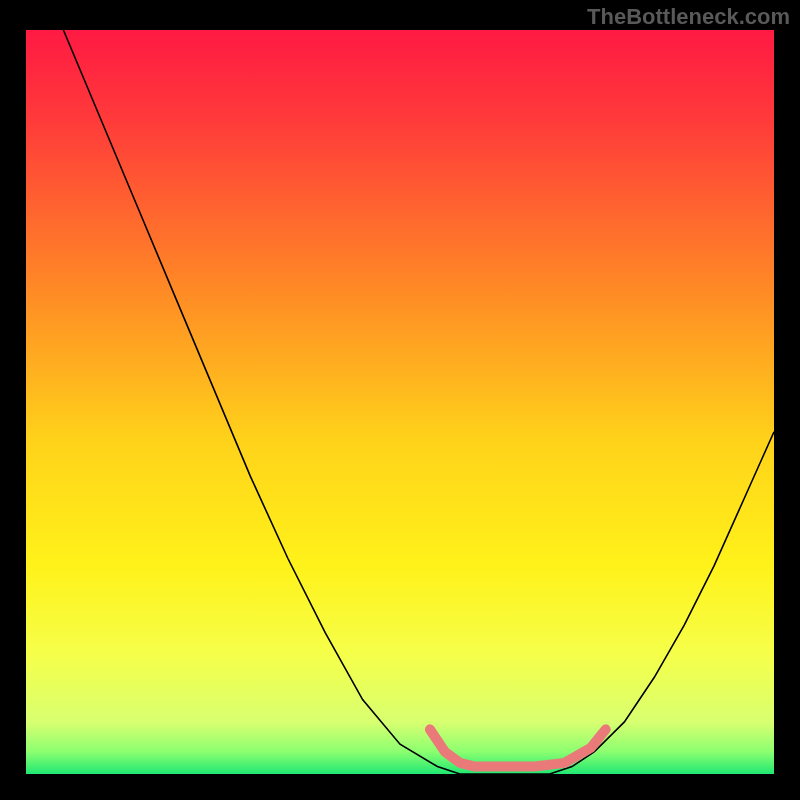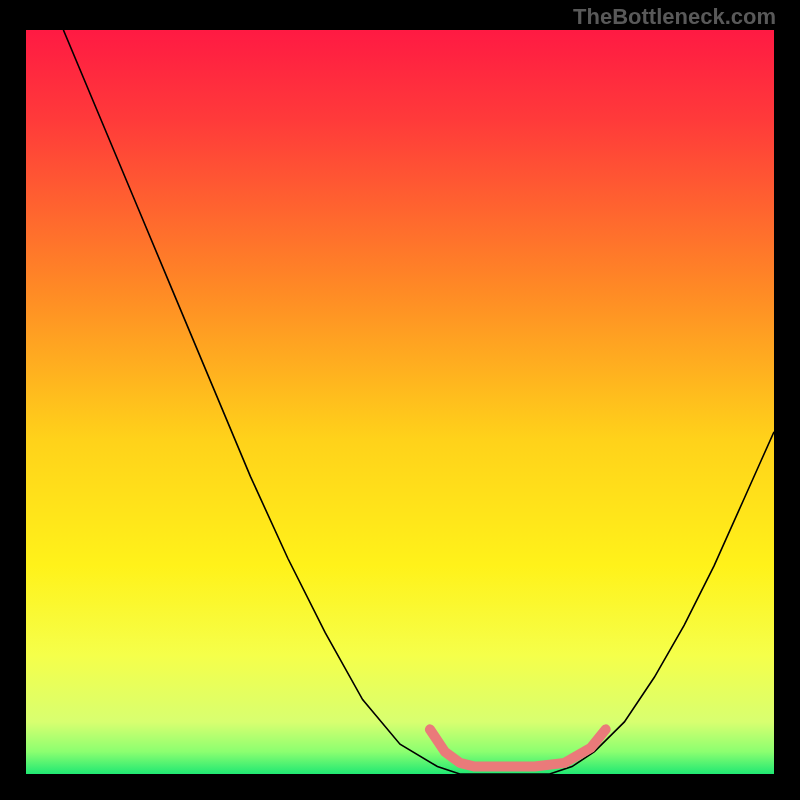--- a/index.html
+++ b/index.html
@@ -13,21 +13,21 @@
   }
   .frame {
     position: relative;
     width: 800px;
     height: 800px;
     background: #000;
   }
   .watermark {
     position: absolute;
     top: 4px;
-    right: 24px;
+    right: 10px;
     color: #595959;
     font-size: 22px;
     font-weight: 600;
     font-family: Arial, sans-serif;
     z-index: 5;
   }
   .plot {
     position: absolute;
     left: 26px;
     top: 30px;

